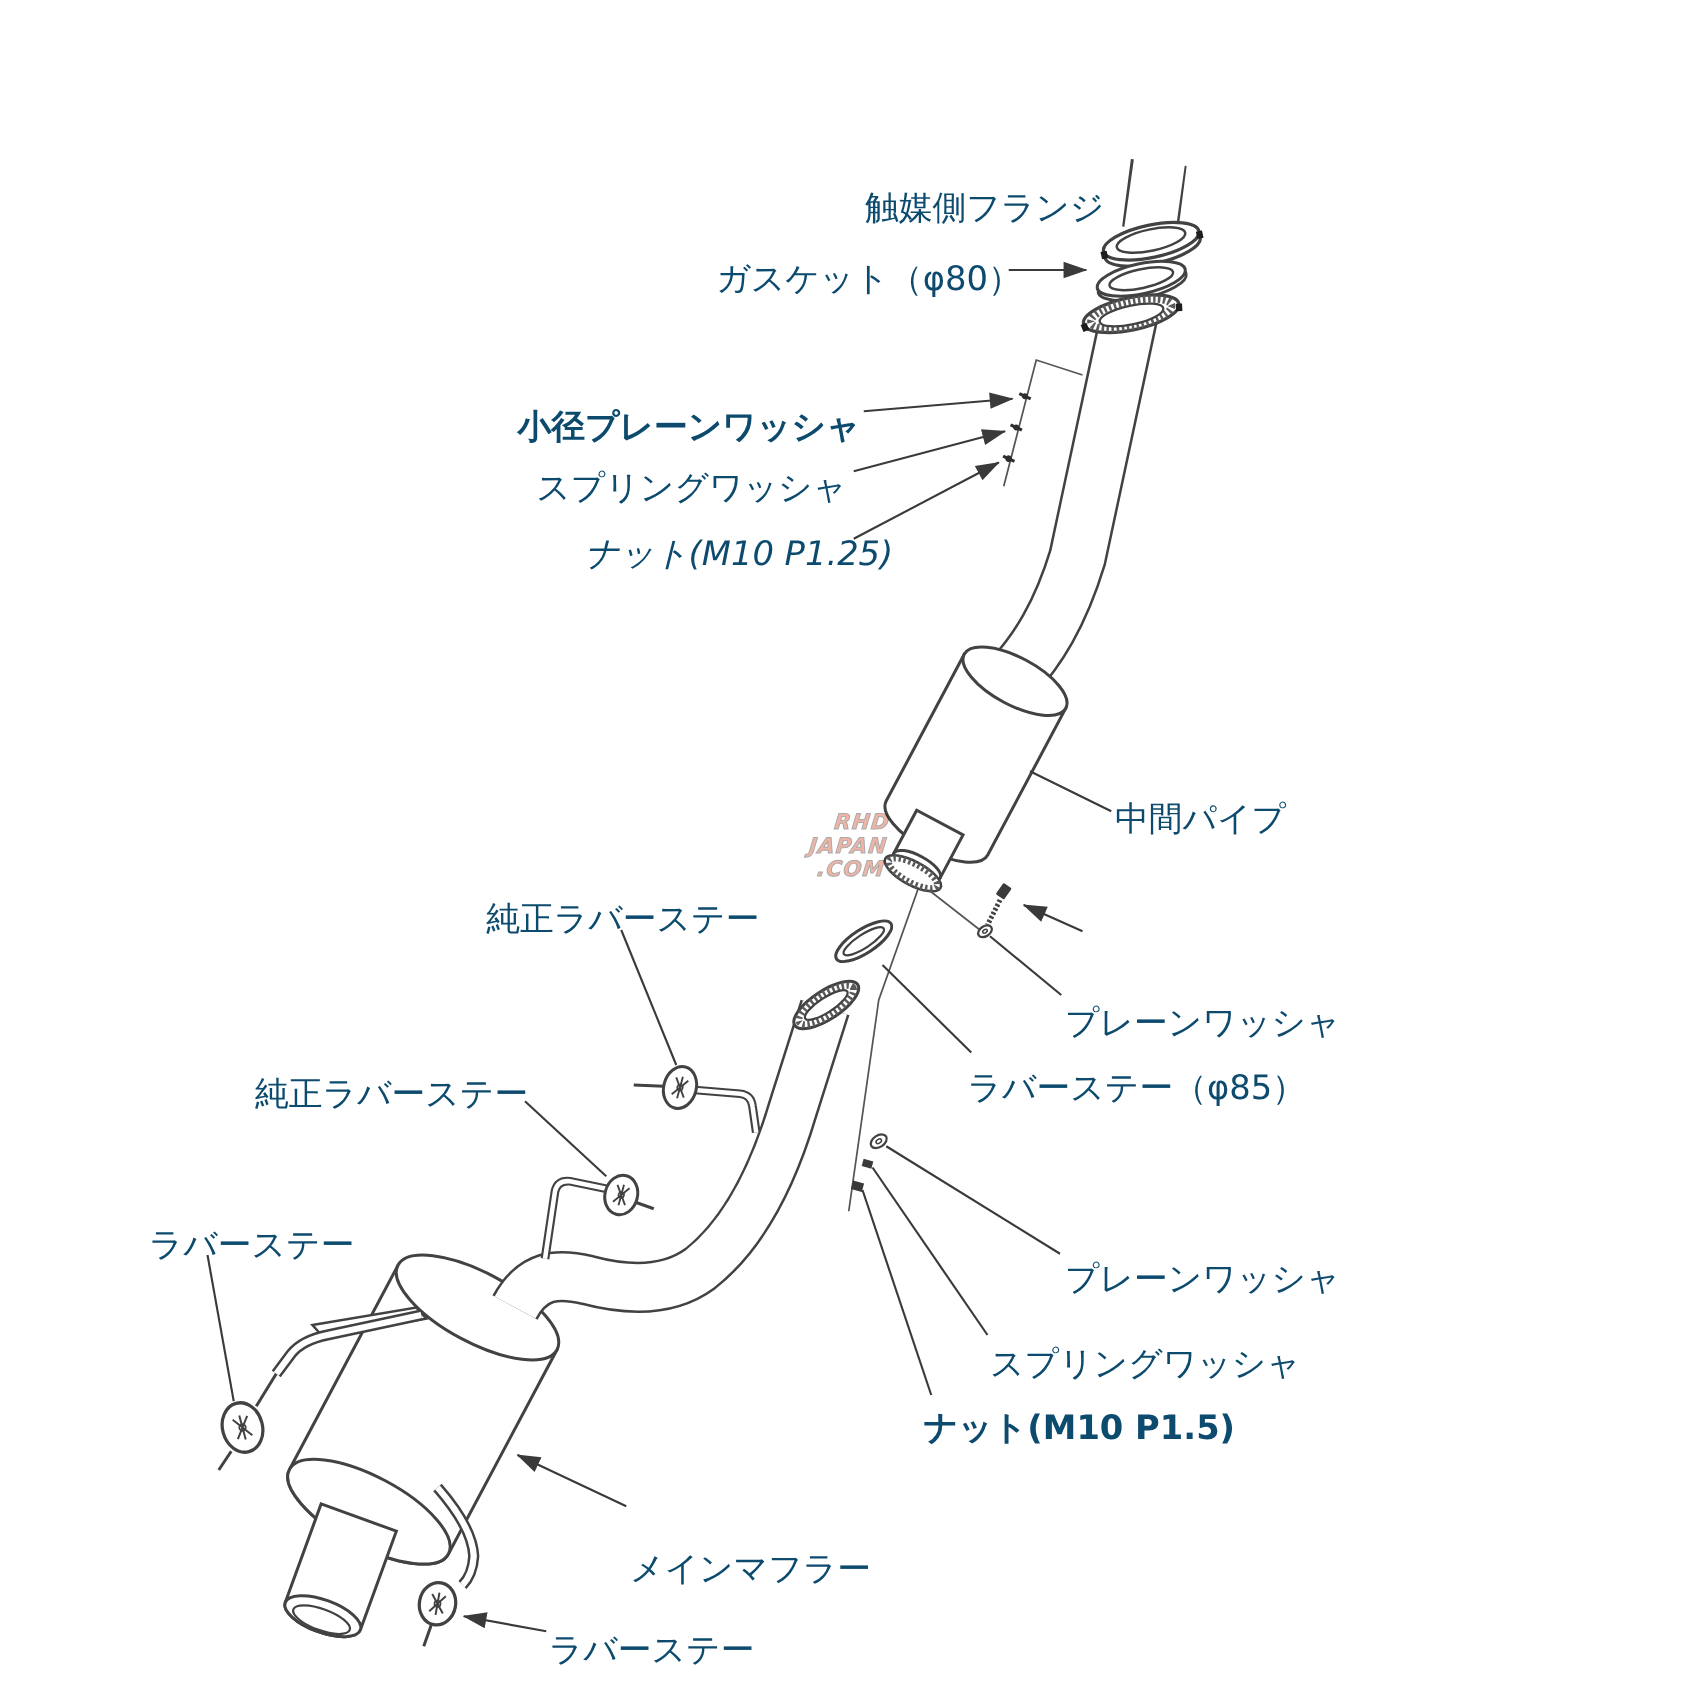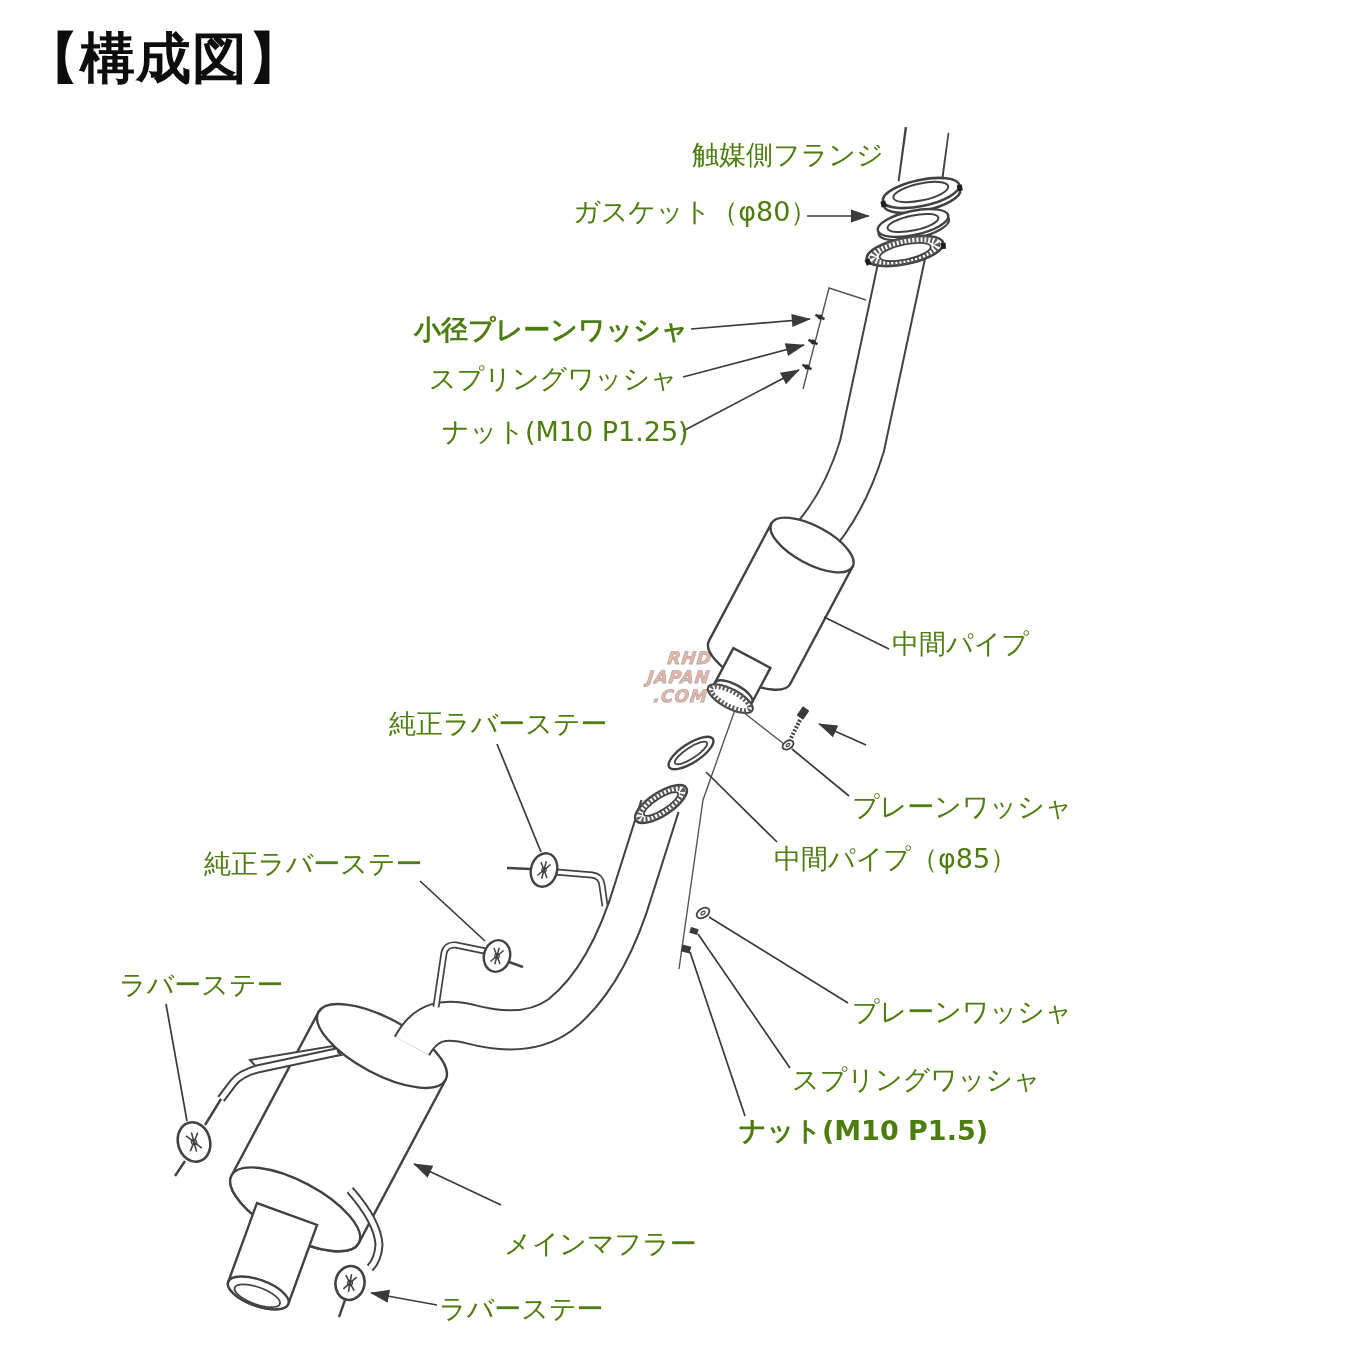--- a/index.html
+++ b/index.html
@@ -2,22 +2,22 @@
 <html><head>
 <meta charset="utf-8">
 <style>
   html,body{margin:0;padding:0;background:#ffffff;}
   #stage{
     position:relative;width:1360px;height:1362px;background:#ffffff;overflow:hidden;
     font-family:"DejaVu Sans","Liberation Sans",sans-serif;
   }
   #art{position:absolute;left:0;top:0;z-index:1;}
   .lbl{
-    position:absolute;z-index:3;color:#4d7c0f;font-size:27px;line-height:1.1;
-    white-space:nowrap;letter-spacing:0px;font-weight:500;
+    position:absolute;z-index:3;color:#0c4a6e;font-size:27px;line-height:1.1;
+    white-space:nowrap;letter-spacing:0px;font-weight:500;margin-top:12px;
   }
   #page-title{
     position:absolute;left:24px;top:22px;z-index:3;color:#0d0d0d;
     font-size:55px;font-weight:bold;letter-spacing:1px;white-space:nowrap;
   }
   #watermark{
     position:absolute;left:598px;top:649px;width:112px;z-index:4;
     text-align:right;font-style:italic;font-weight:bold;font-size:17px;line-height:19px;
     letter-spacing:1px;color:#eeb0a0;-webkit-text-stroke:0.8px #a6a6a6;
     transform:skewX(-6deg);mix-blend-mode:multiply;opacity:.95;
@@ -214,30 +214,29 @@
       <path d="M 437,1305 L 371,1293" marker-end="url(#arw)"></path>
     </g>
   </svg>
 
   <div id="watermark">
     <span>RHD</span>
     <span>JAPAN</span>
     <span>.COM</span>
   </div>
 
-  <div id="page-title">【構成図】</div>
 
   <div class="lbl" style="left:692px;top:140px;">触媒側フランジ</div>
   <div class="lbl" style="left:573px;top:197px;">ガスケット（φ80）</div>
   <div class="lbl" style="left:414px;top:315px;font-weight:bold;">小径プレーンワッシャ</div>
   <div class="lbl" style="left:429px;top:364px;">スプリングワッシャ</div>
-  <div class="lbl" style="left:442px;top:417px;">ナット(M10 P1.25)</div>
+  <div class="lbl" style="left:468px;top:417px;font-style:italic;">ナット(M10 P1.25)</div>
   <div class="lbl" style="left:892px;top:629px;">中間パイプ</div>
   <div class="lbl" style="left:852px;top:792px;">プレーンワッシャ</div>
-  <div class="lbl" style="left:774px;top:844px;">中間パイプ（φ85）</div>
+  <div class="lbl" style="left:774px;top:844px;">ラバーステー（φ85）</div>
   <div class="lbl" style="left:389px;top:709px;">純正ラバーステー</div>
   <div class="lbl" style="left:204px;top:849px;">純正ラバーステー</div>
   <div class="lbl" style="left:852px;top:997px;">プレーンワッシャ</div>
   <div class="lbl" style="left:792px;top:1065px;">スプリングワッシャ</div>
   <div class="lbl" style="left:739px;top:1116px;font-weight:bold;">ナット(M10 P1.5)</div>
   <div class="lbl" style="left:119px;top:970px;">ラバーステー</div>
   <div class="lbl" style="left:504px;top:1229px;">メインマフラー</div>
   <div class="lbl" style="left:439px;top:1294px;">ラバーステー</div>
 
 </div>

